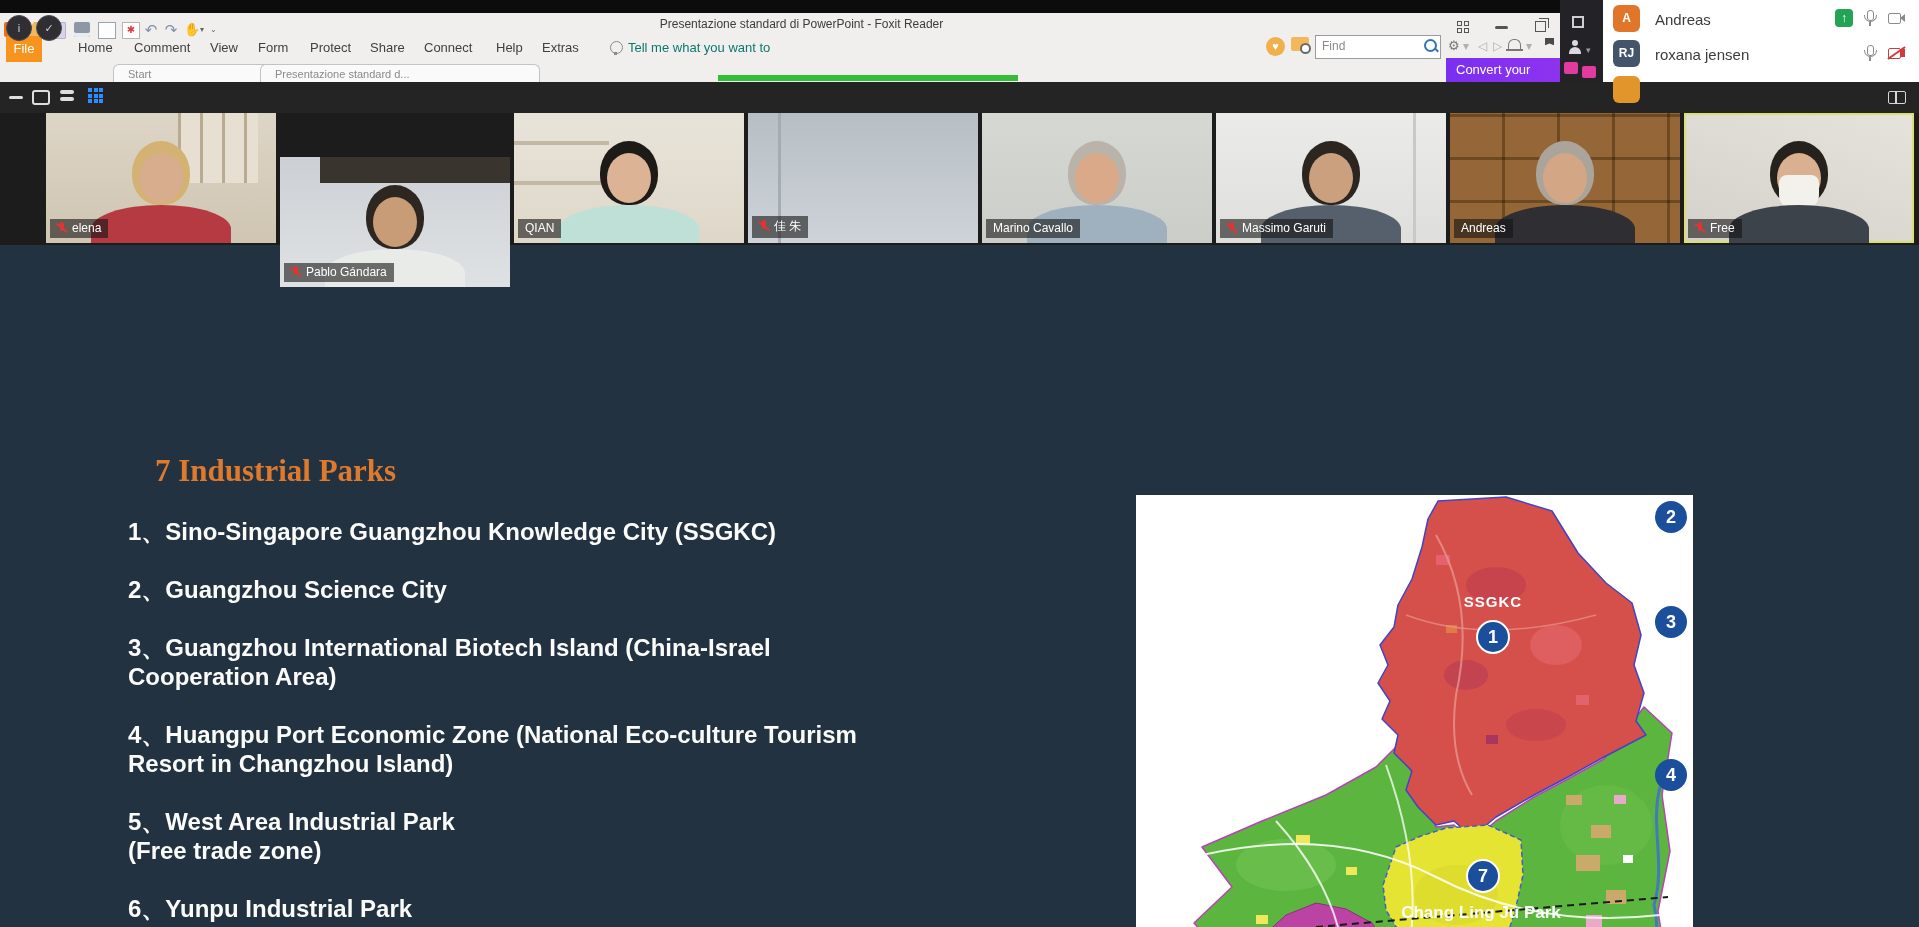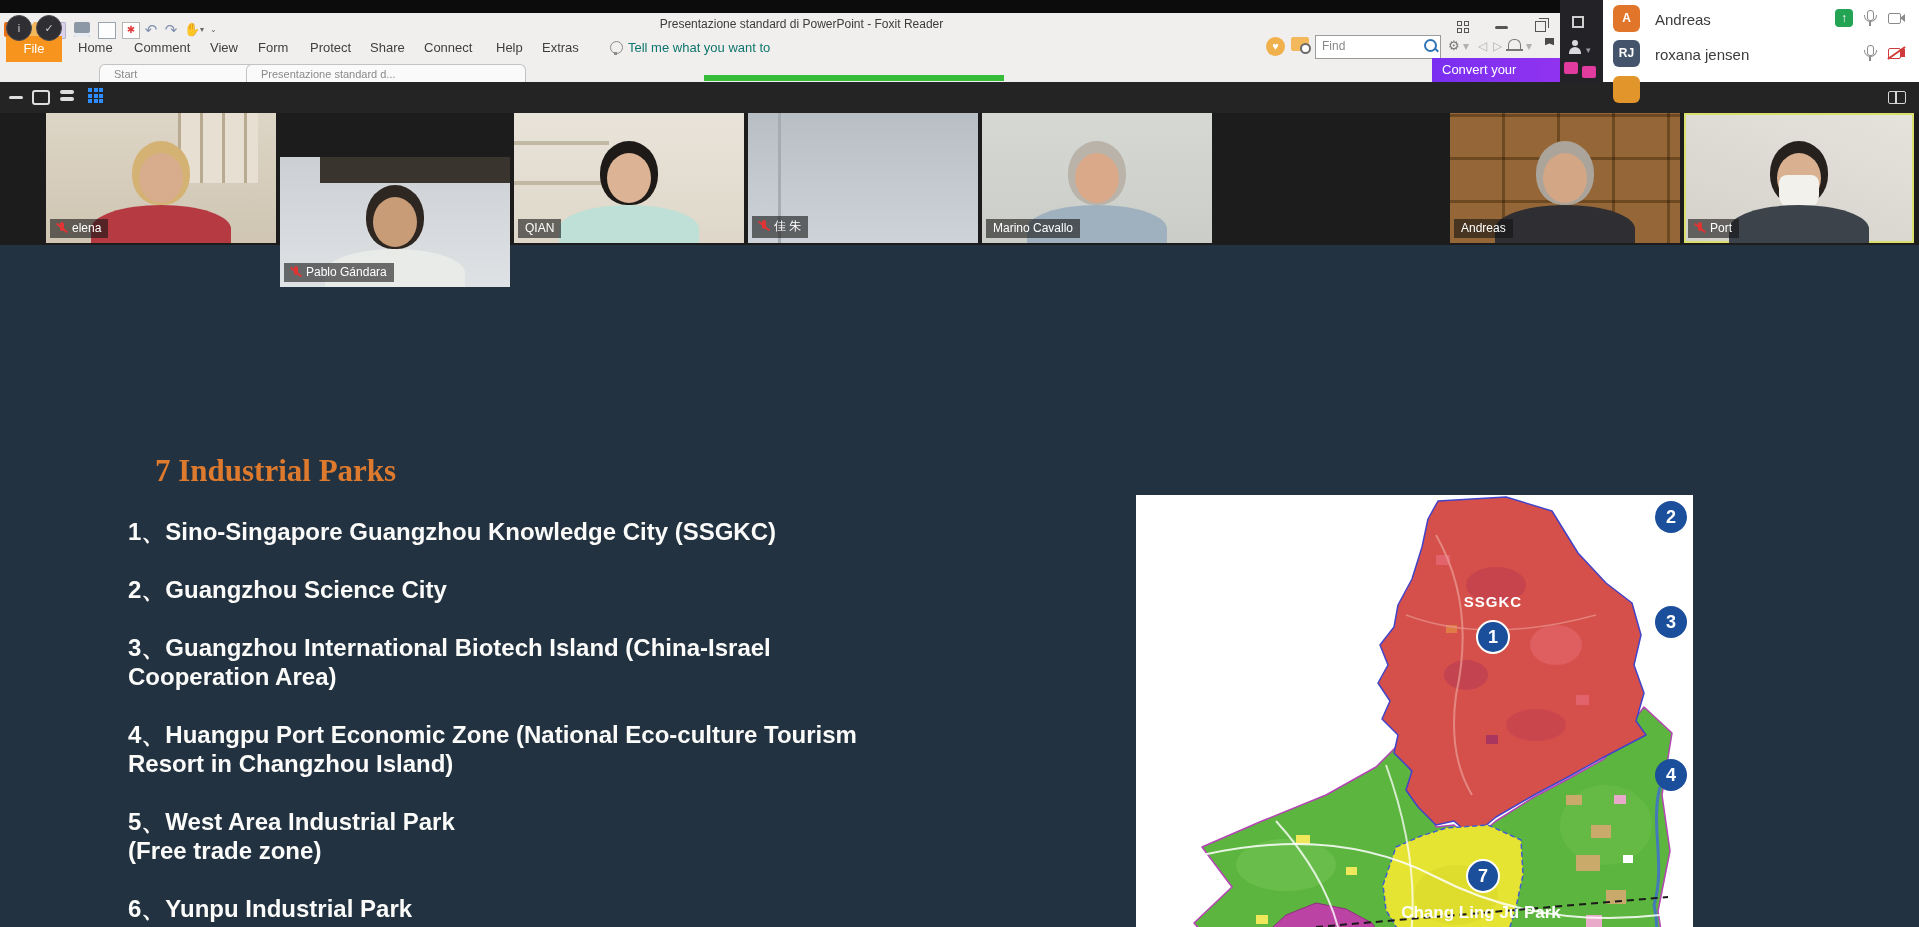--- a/index.html
+++ b/index.html
@@ -29,41 +29,41 @@
     text-align:center;line-height:24px;z-index:6;}
   #win-controls{top:6px;left:1447px;width:120px;height:18px;}
   .wc{position:absolute;top:2px;border:1px solid #555;}
   .wc-grid{left:10px;width:12px;height:12px;border:none;display:grid;grid-template-columns:5px 5px;grid-template-rows:5px 5px;gap:2px;}
   .wc-grid i{border:1px solid #555;display:block;}
   .wc-min{left:48px;top:7px;width:13px;height:3px;border:none;background:#555;border-radius:2px;}
   .wc-restore{left:88px;width:9px;height:9px;background:#f1efee;}
   .wc-restore::after{content:"";position:absolute;left:3px;top:-4px;width:9px;height:9px;border:1px solid #555;border-bottom:none;border-left:none;}
 
   #menu-row{left:0;top:22px;width:100%;height:27px;}
-  #file-tab{position:absolute;left:6px;top:1px;width:56px;height:26px;background:#f7941d;
+  #file-tab{position:absolute;left:6px;top:1px;width:36px;height:26px;background:#f7941d;
     color:#fff;font-size:13px;text-align:center;line-height:26px;}
   .menu-item{position:absolute;top:0;height:26px;line-height:26px;font-size:13px;color:#3f3f3f;padding:0 6px;}
   #tellme{position:absolute;left:628px;top:0;height:26px;line-height:26px;font-size:13px;color:#0f766e;}
   #bulb{position:absolute;left:610px;top:6px;width:11px;height:11px;border:1.5px solid #8a8a8a;border-radius:50%;}
   #bulb::after{content:"";position:absolute;left:3px;top:10px;width:3px;height:3px;background:#8a8a8a;}
   #heart-ico{position:absolute;left:1266px;top:2px;width:19px;height:19px;border-radius:50%;background:#f0b04c;
      color:#fff;font-size:11px;text-align:center;line-height:19px;}
   #folderfind-ico{position:absolute;left:1291px;top:2px;width:18px;height:14px;background:#f3b75c;border-radius:2px;}
   #folderfind-ico::after{content:"";position:absolute;right:-2px;bottom:-3px;width:7px;height:7px;border:2px solid #6b6b6b;border-radius:50%;background:#fff;}
   #find-box{position:absolute;left:1315px;top:0px;width:124px;height:22px;background:#fff;border:1px solid #9b9b9b;}
   #find-box input{position:absolute;left:4px;top:2px;width:95px;border:none;outline:none;font-size:12px;color:#555;background:transparent;font-family:"Liberation Sans",sans-serif;}
   #find-mag{position:absolute;right:3px;top:3px;width:9px;height:9px;border:2px solid #2e75b6;border-radius:50%;}
   #find-mag::after{content:"";position:absolute;left:8px;top:8px;width:5px;height:2px;background:#2e75b6;transform:rotate(45deg);}
   .mini-ico{position:absolute;top:3px;color:#777;font-size:13px;line-height:16px;}
   .nav-caret{color:#b0b0b0;font-size:12px;}
   #bell-ico{position:absolute;left:1508px;top:4px;width:11px;height:10px;border:1.5px solid #777;border-radius:6px 6px 0 0;border-bottom:none;}
   #bell-ico::after{content:"";position:absolute;left:-3px;top:9px;width:17px;height:2px;background:#777;}
   #flag-ico{position:absolute;left:1545px;top:3px;width:9px;height:12px;background:#4a4a4a;clip-path:polygon(0 0,100% 0,100% 60%,50% 45%,0 60%);}
 
-  #tab-row{left:4px;top:49px;width:100%;height:20px;padding-left:6px;}
+  #tab-row{left:18px;top:49px;width:100%;height:20px;padding-left:6px;}
   .doc-tab{position:absolute;top:2px;height:18px;background:#fbfafa;border:1px solid #c3c3c3;border-bottom:none;
      border-radius:6px 6px 0 0;font-size:11px;color:#8a8a8a;padding:3px 14px 0;overflow:hidden;white-space:nowrap;}
   #green-bar{position:absolute;left:700px;top:13px;width:300px;height:6px;background:#35bd3a;}
   #convert-banner{position:absolute;left:1428px;top:-4px;width:175px;height:24px;background:linear-gradient(90deg,#7a2ff0,#9a35ef);
      color:#fff;font-size:13px;line-height:24px;padding-left:10px;}
   #banner-img-ico{position:absolute;right:28px;top:4px;width:18px;height:14px;background:#fff;border-radius:2px;}
   #banner-img-ico::after{content:"";position:absolute;left:2px;bottom:2px;width:0;height:0;
      border-left:7px solid transparent;border-right:7px solid transparent;border-bottom:7px solid #7a2ff0;}
   #banner-pdf-ico{position:absolute;right:4px;top:3px;width:16px;height:16px;background:#e23ba0;border-radius:2px;}
 
@@ -320,36 +320,45 @@
         </div>
     </div>
     <div class="tile t4" style="left:982px">
       <div class="head"></div>
         <div class="face"></div>
         <div class="shoulders"></div>
       <div class="nameplate">
           <span>Marino Cavallo</span>
         </div>
     </div>
+    <div class="tile t5" style="left:1216px">
+      <div class="head"></div>
+        <div class="face"></div>
+        <div class="shoulders"></div>
+      <div class="nameplate">
+          <span class="micmute"></span>
+          <span>Massimo Garuti</span>
+        </div>
+    </div>
     <div class="tile t6" style="left:1450px">
       <div class="head"></div>
         <div class="face"></div>
         <div class="shoulders"></div>
       <div class="nameplate">
           <span>Andreas</span>
         </div>
     </div>
     <div class="tile t7 active" style="left:1684px">
       <div class="head"></div>
         <div class="face"></div>
         <div class="mask"></div>
         <div class="shoulders"></div>
       <div class="nameplate">
           <span class="micmute"></span>
-          <span>Port</span>
+          <span>Free</span>
         </div>
     </div>
   </div>
 
   <div id="slide" class="abs" style="background: rgb(35, 50, 64);">
     <div id="slide-sub" style="color: rgb(221, 122, 46);">7 Industrial Parks</div>
     <div id="slide-items">
       <div class="slide-item">1、Sino-Singapore Guangzhou Knowledge City (SSGKC)</div>
       <div class="slide-item">2、Guangzhou Science City</div>
       <div class="slide-item">3、Guangzhou International Biotech Island (China-Israel

